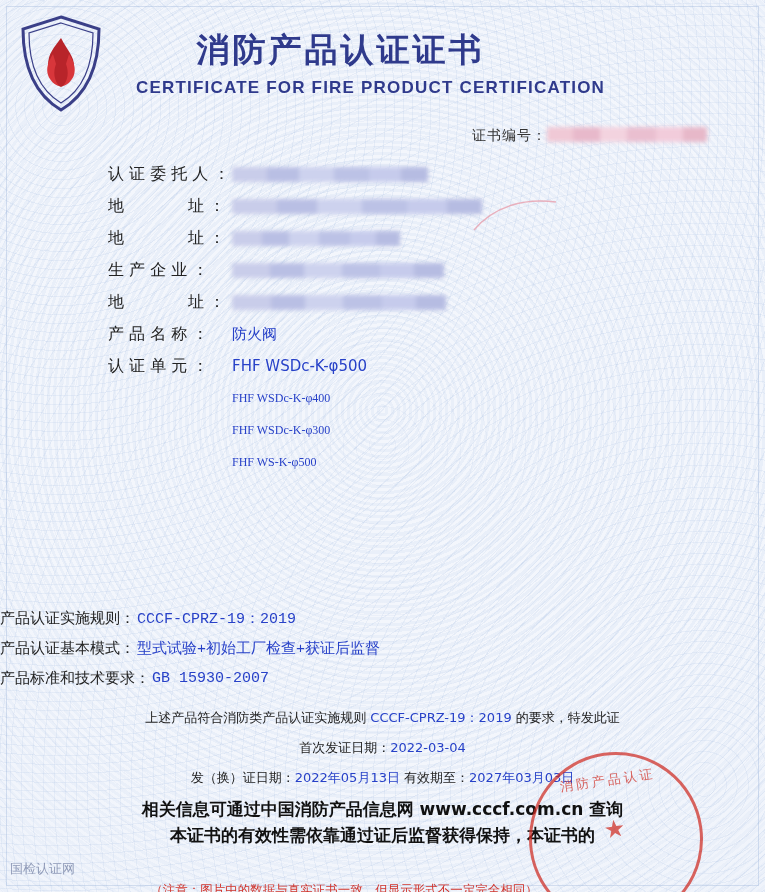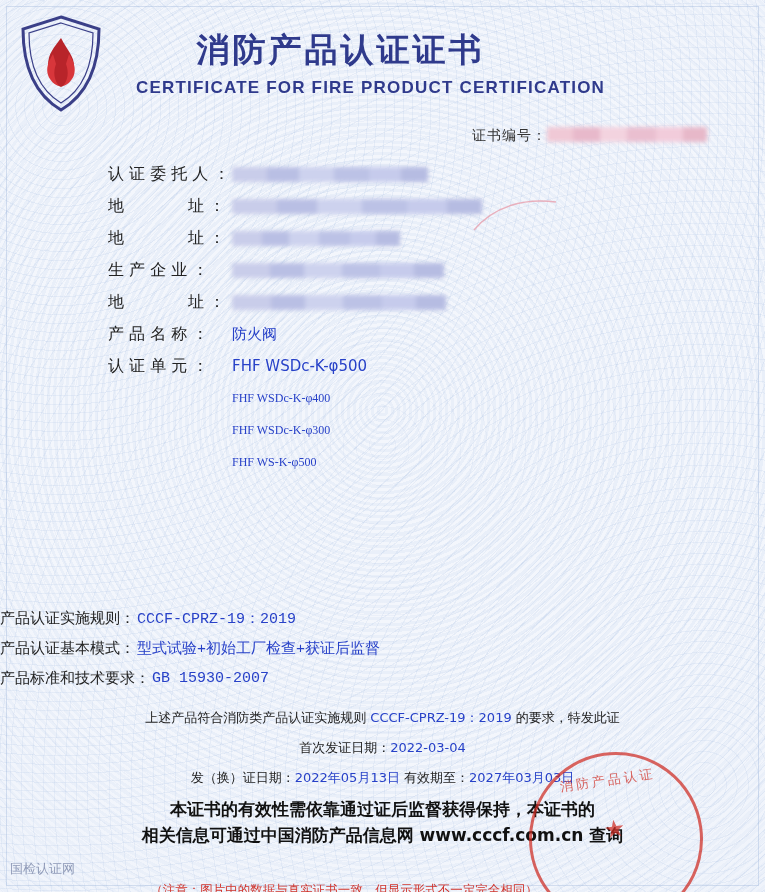--- a/index.html
+++ b/index.html
@@ -349,22 +349,22 @@
     </div>
     <div class="centered-line">
       <span>首次发证日期：</span><span class="blue">2022-03-04</span>
     </div>
     <div class="centered-line">
       <span>发（换）证日期：</span><span class="blue">2022年05月13日</span><span> 有效期至：</span><span class="blue">2027年03月03日</span>
     </div>
   </div>
 
   <div class="notes-block">
+    <div class="bold-note">相关信息可通过中国消防产品信息网 www.cccf.com.cn 查询</div>
     <div class="bold-note">本证书的有效性需依靠通过证后监督获得保持，本证书的</div>
-    <div class="bold-note">相关信息可通过中国消防产品信息网 www.cccf.com.cn 查询</div>
   </div>
 
   <div class="warning">（注意：图片中的数据与真实证书一致，但显示形式不一定完全相同）</div>
 
   <div class="seal">
     <div class="seal-text">消防产品认证</div>
     <div class="seal-star">★</div>
   </div>
 
   <div class="corner-mark">国检认证网</div>

